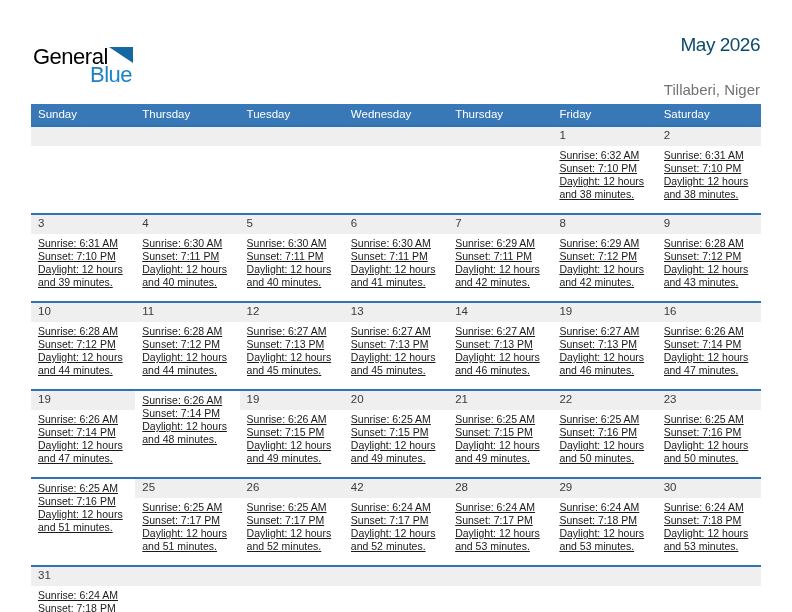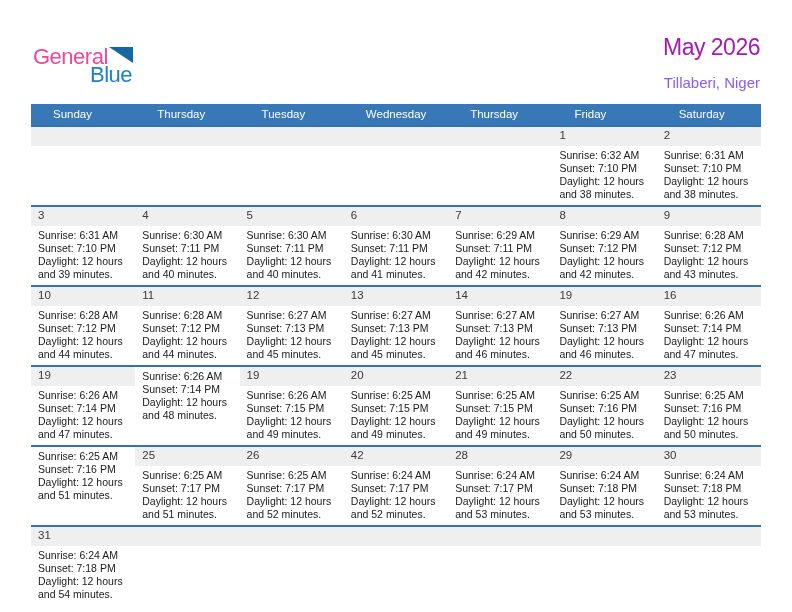--- a/index.html
+++ b/index.html
@@ -15,52 +15,52 @@
     --header-bg: #3878b6;
     --divider: #2e74b5;
     --band-bg: #efefef;
   }
   .logo {
     position: absolute; left: 33px; top: 46px;
     line-height: 1;
   }
   .logo-line1 { display: flex; align-items: flex-start; }
   .logo-general {
-    font-size: 22px; color: #ec4899; letter-spacing: -0.5px; font-weight: 400;
+    font-size: 22px; color: #000000; letter-spacing: -0.5px; font-weight: 400;
   }
   .logo-tri { margin-left: 1px; margin-top: 1px; display: block; }
   .logo-blue {
     font-size: 22px; color: #1c82c8; letter-spacing: -0.5px;
     margin-left: 57px; margin-top: -4px; font-weight: 400;
   }
   .title-block {
     position: absolute; right: 32px; top: 34px; text-align: right;
   }
-  .page-title { font-size: 23px; color: #a21caf; letter-spacing: -0.5px; }
-  .page-subtitle { font-size: 15px; color: #8b5cf6; margin-top: 13px; }
+  .page-title { font-size: 19px; color: #0c4a6e; letter-spacing: -0.5px; }
+  .page-subtitle { font-size: 15px; color: #737373; margin-top: 25px; }
 
   .calendar { position: absolute; left: 31px; top: 104px; width: 730px; }
   .weekday-header {
     display: flex; background: var(--header-bg); height: 21px;
   }
   .weekday-cell {
     flex: 1 1 0; color: #ffffff; font-size: 11.5px; line-height: 21px;
-    padding-left: 22px; overflow: hidden; white-space: nowrap;
+    padding-left: 7px; overflow: hidden; white-space: nowrap;
   }
   .week-row {
     display: flex; border-top: 2px solid var(--divider);
   }
   .day-cell { flex: 1 1 0; min-width: 0; }
   .day-num {
     background: var(--band-bg); height: 17px;
     font-size: 11.5px; color: #3a3a3a;
     padding: 2px 0 0 7px;
   }
   .day-details {
-    padding: 3px 2px 4px 7px; min-height: 52px;
+    padding: 3px 2px 12px 7px; min-height: 52px; text-decoration: underline;
   }
   .detail-line {
     font-size: 10.5px; line-height: 13px; color: #1a1a1a;
     white-space: nowrap; overflow: hidden;
   }
 </style>
 </head>
 <body>
 
 <div class="logo">

